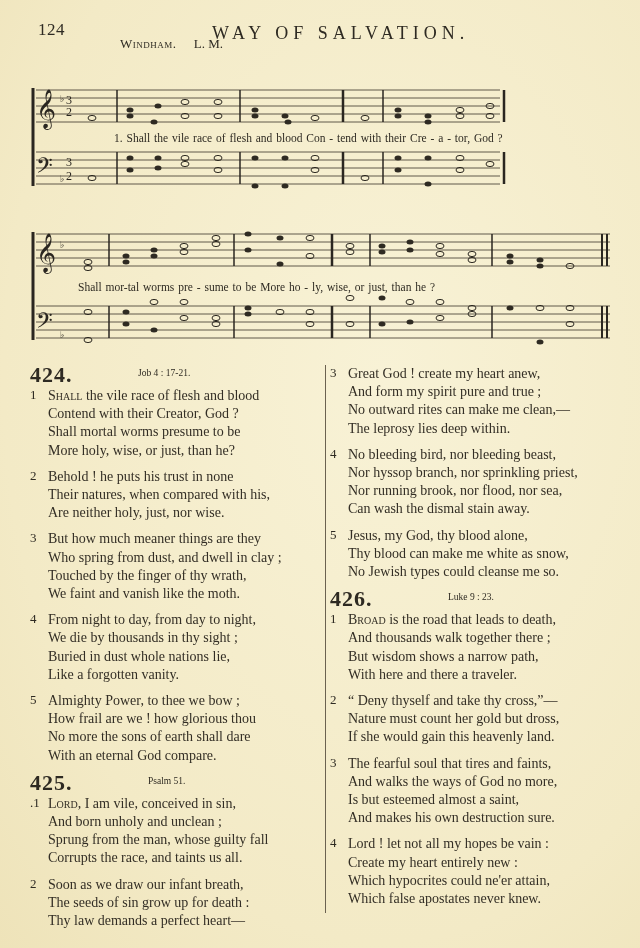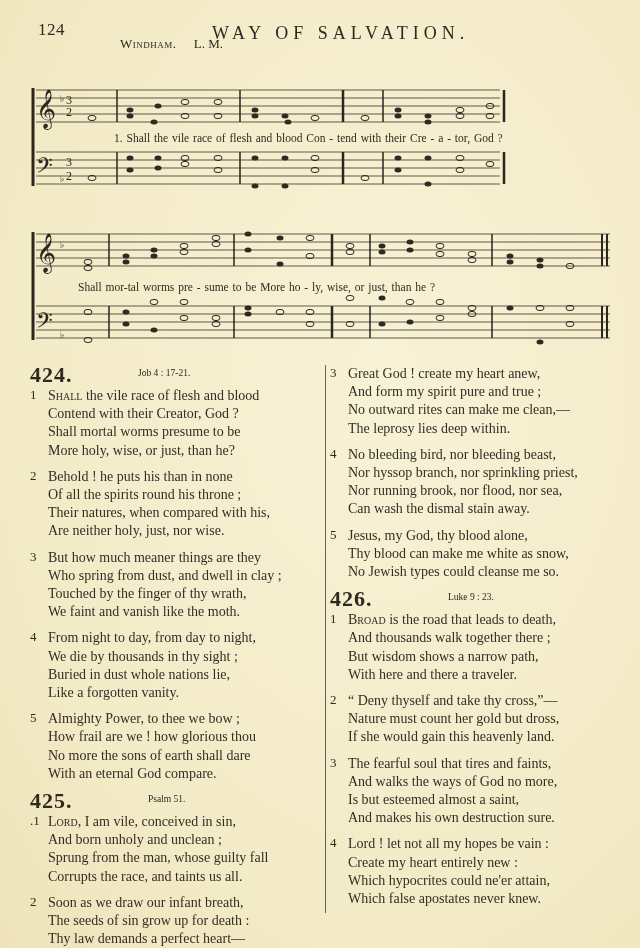--- a/index.html
+++ b/index.html
@@ -247,22 +247,21 @@
   </div>
   <div class="stanza">
     <span class="stanza-num">1</span>
     <div class="line"><span class="sc">Shall</span><span> the vile race of flesh and blood</span></div>
     <div class="line">Contend with their Creator, God ?</div>
     <div class="line">Shall mortal worms presume to be</div>
     <div class="line">More holy, wise, or just, than he?</div>
   </div>
   <div class="stanza">
     <span class="stanza-num">2</span>
-    <div class="line">Behold ! he puts his than in none</div>
-    <div class="line">Of all the spirits round his throne ;</div>
+    <div class="line">Behold ! he puts his trust in none</div>
     <div class="line">Their natures, when compared with his,</div>
     <div class="line">Are neither holy, just, nor wise.</div>
   </div>
   <div class="stanza">
     <span class="stanza-num">3</span>
     <div class="line">But how much meaner things are they</div>
     <div class="line">Who spring from dust, and dwell in clay ;</div>
     <div class="line">Touched by the finger of thy wrath,</div>
     <div class="line">We faint and vanish like the moth.</div>
   </div>

